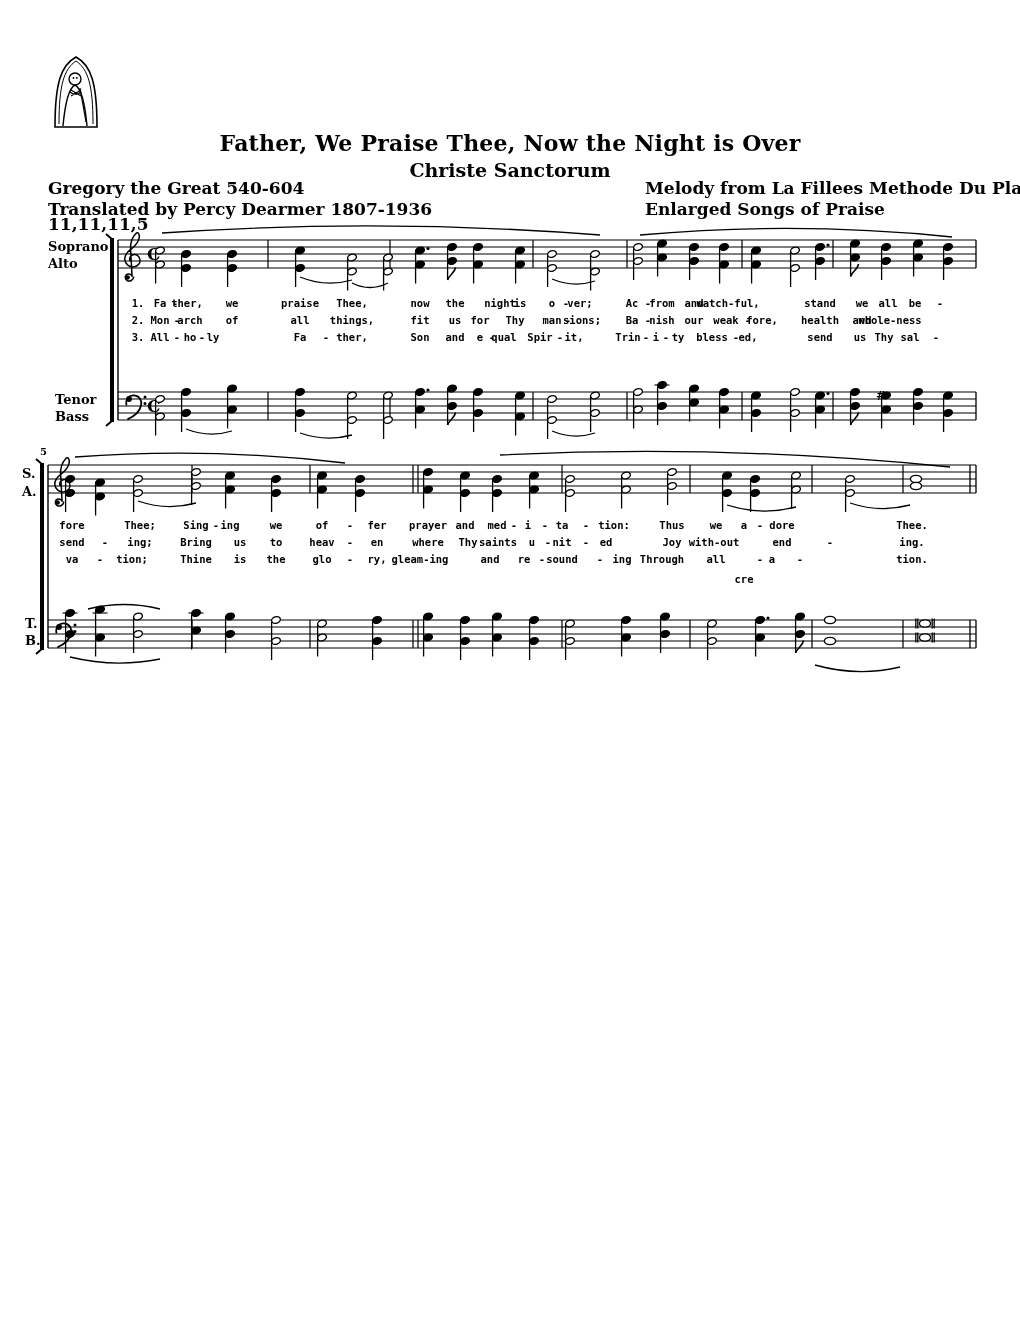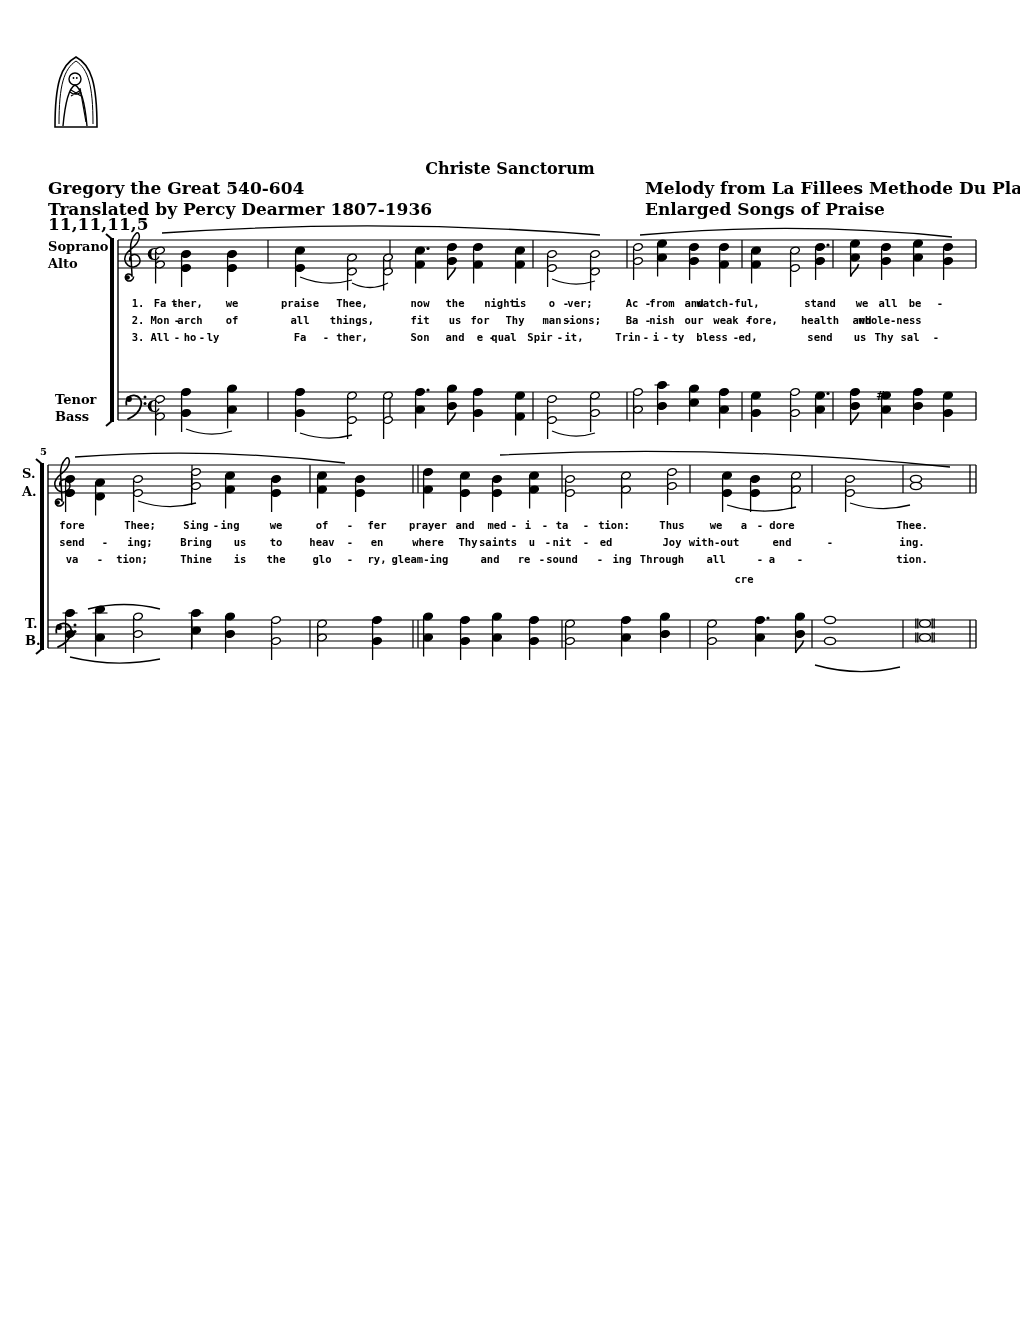--- a/index.html
+++ b/index.html
@@ -1,21 +1,21 @@
 <!DOCTYPE html>
 <html><head>
 <meta charset="utf-8">
 <style>
   html,body{margin:0;padding:0;background:#fff;}
   .page{position:relative;width:1020px;height:1320px;background:#ffffff;color:#000;
         font-family:"DejaVu Serif",serif;overflow:hidden;}
   .abs{position:absolute;}
   .title{left:0;top:130px;width:1020px;text-align:center;font-size:22px;font-weight:bold;
          letter-spacing:.2px;}
-  .subtitle{left:0;top:159px;width:1020px;text-align:center;font-size:16px;font-weight:bold;}
+  .subtitle{left:0;top:159px;width:1020px;text-align:center;font-size:19px;font-weight:bold;}
   .meta{font-size:17px;font-weight:bold;white-space:nowrap;}
   .vlabel{font-size:13px;font-weight:bold;white-space:nowrap;}
   .mnum{font-size:10px;font-weight:bold;}
   .lyric{position:absolute;font-family:"DejaVu Sans Mono",monospace;font-size:10.5px;
          font-weight:bold;white-space:nowrap;transform:translateX(-50%);}
   svg{display:block;}
 </style>
 </head>
 <body>
 
@@ -26,20 +26,21 @@
     <path d="M31 7 C19 15 14 31 14 70" fill="none" stroke="#000" stroke-width="1"></path>
     <path d="M31 7 C43 15 48 31 48 70" fill="none" stroke="#000" stroke-width="1"></path>
     <circle cx="30" cy="25" r="6" fill="none" stroke="#000" stroke-width="1.4"></circle>
     <circle cx="28.5" cy="24" r="0.9" fill="#000"></circle>
     <circle cx="31.8" cy="24" r="0.9" fill="#000"></circle>
     <path d="M30 31 C24 34 20 50 18 72 M30 31 C36 34 40 50 42 72" fill="none" stroke="#000" stroke-width="1.4"></path>
     <path d="M25 38 C28 41 33 41 36 38 M26 36 L36 42 M36 36 L26 42" fill="none" stroke="#000" stroke-width="1.2"></path>
     <path d="M35 34 L41 68" stroke="#000" stroke-width="1.2"></path>
   </svg>
 
+  <div class="abs title">Father, We Praise Thee, Now the Night is Over</div>
   <div class="abs subtitle">Christe Sanctorum</div>
 
   <div class="abs meta" style="left:48px;top:178px">Gregory the Great 540-604</div>
   <div class="abs meta" style="left:48px;top:199px">Translated by Percy Dearmer 1807-1936</div>
   <div class="abs meta" style="left:48px;top:214px">11,11,11,5</div>
   <div class="abs meta" style="left:645px;top:178px">Melody from La Fillees Methode Du Plain-Chant, 1808</div>
   <div class="abs meta" style="left:645px;top:199px">Enlarged Songs of Praise</div>
 
   <div class="abs vlabel" style="left:48px;top:239px">Soprano</div>
   <div class="abs vlabel" style="left:48px;top:256px">Alto</div>

